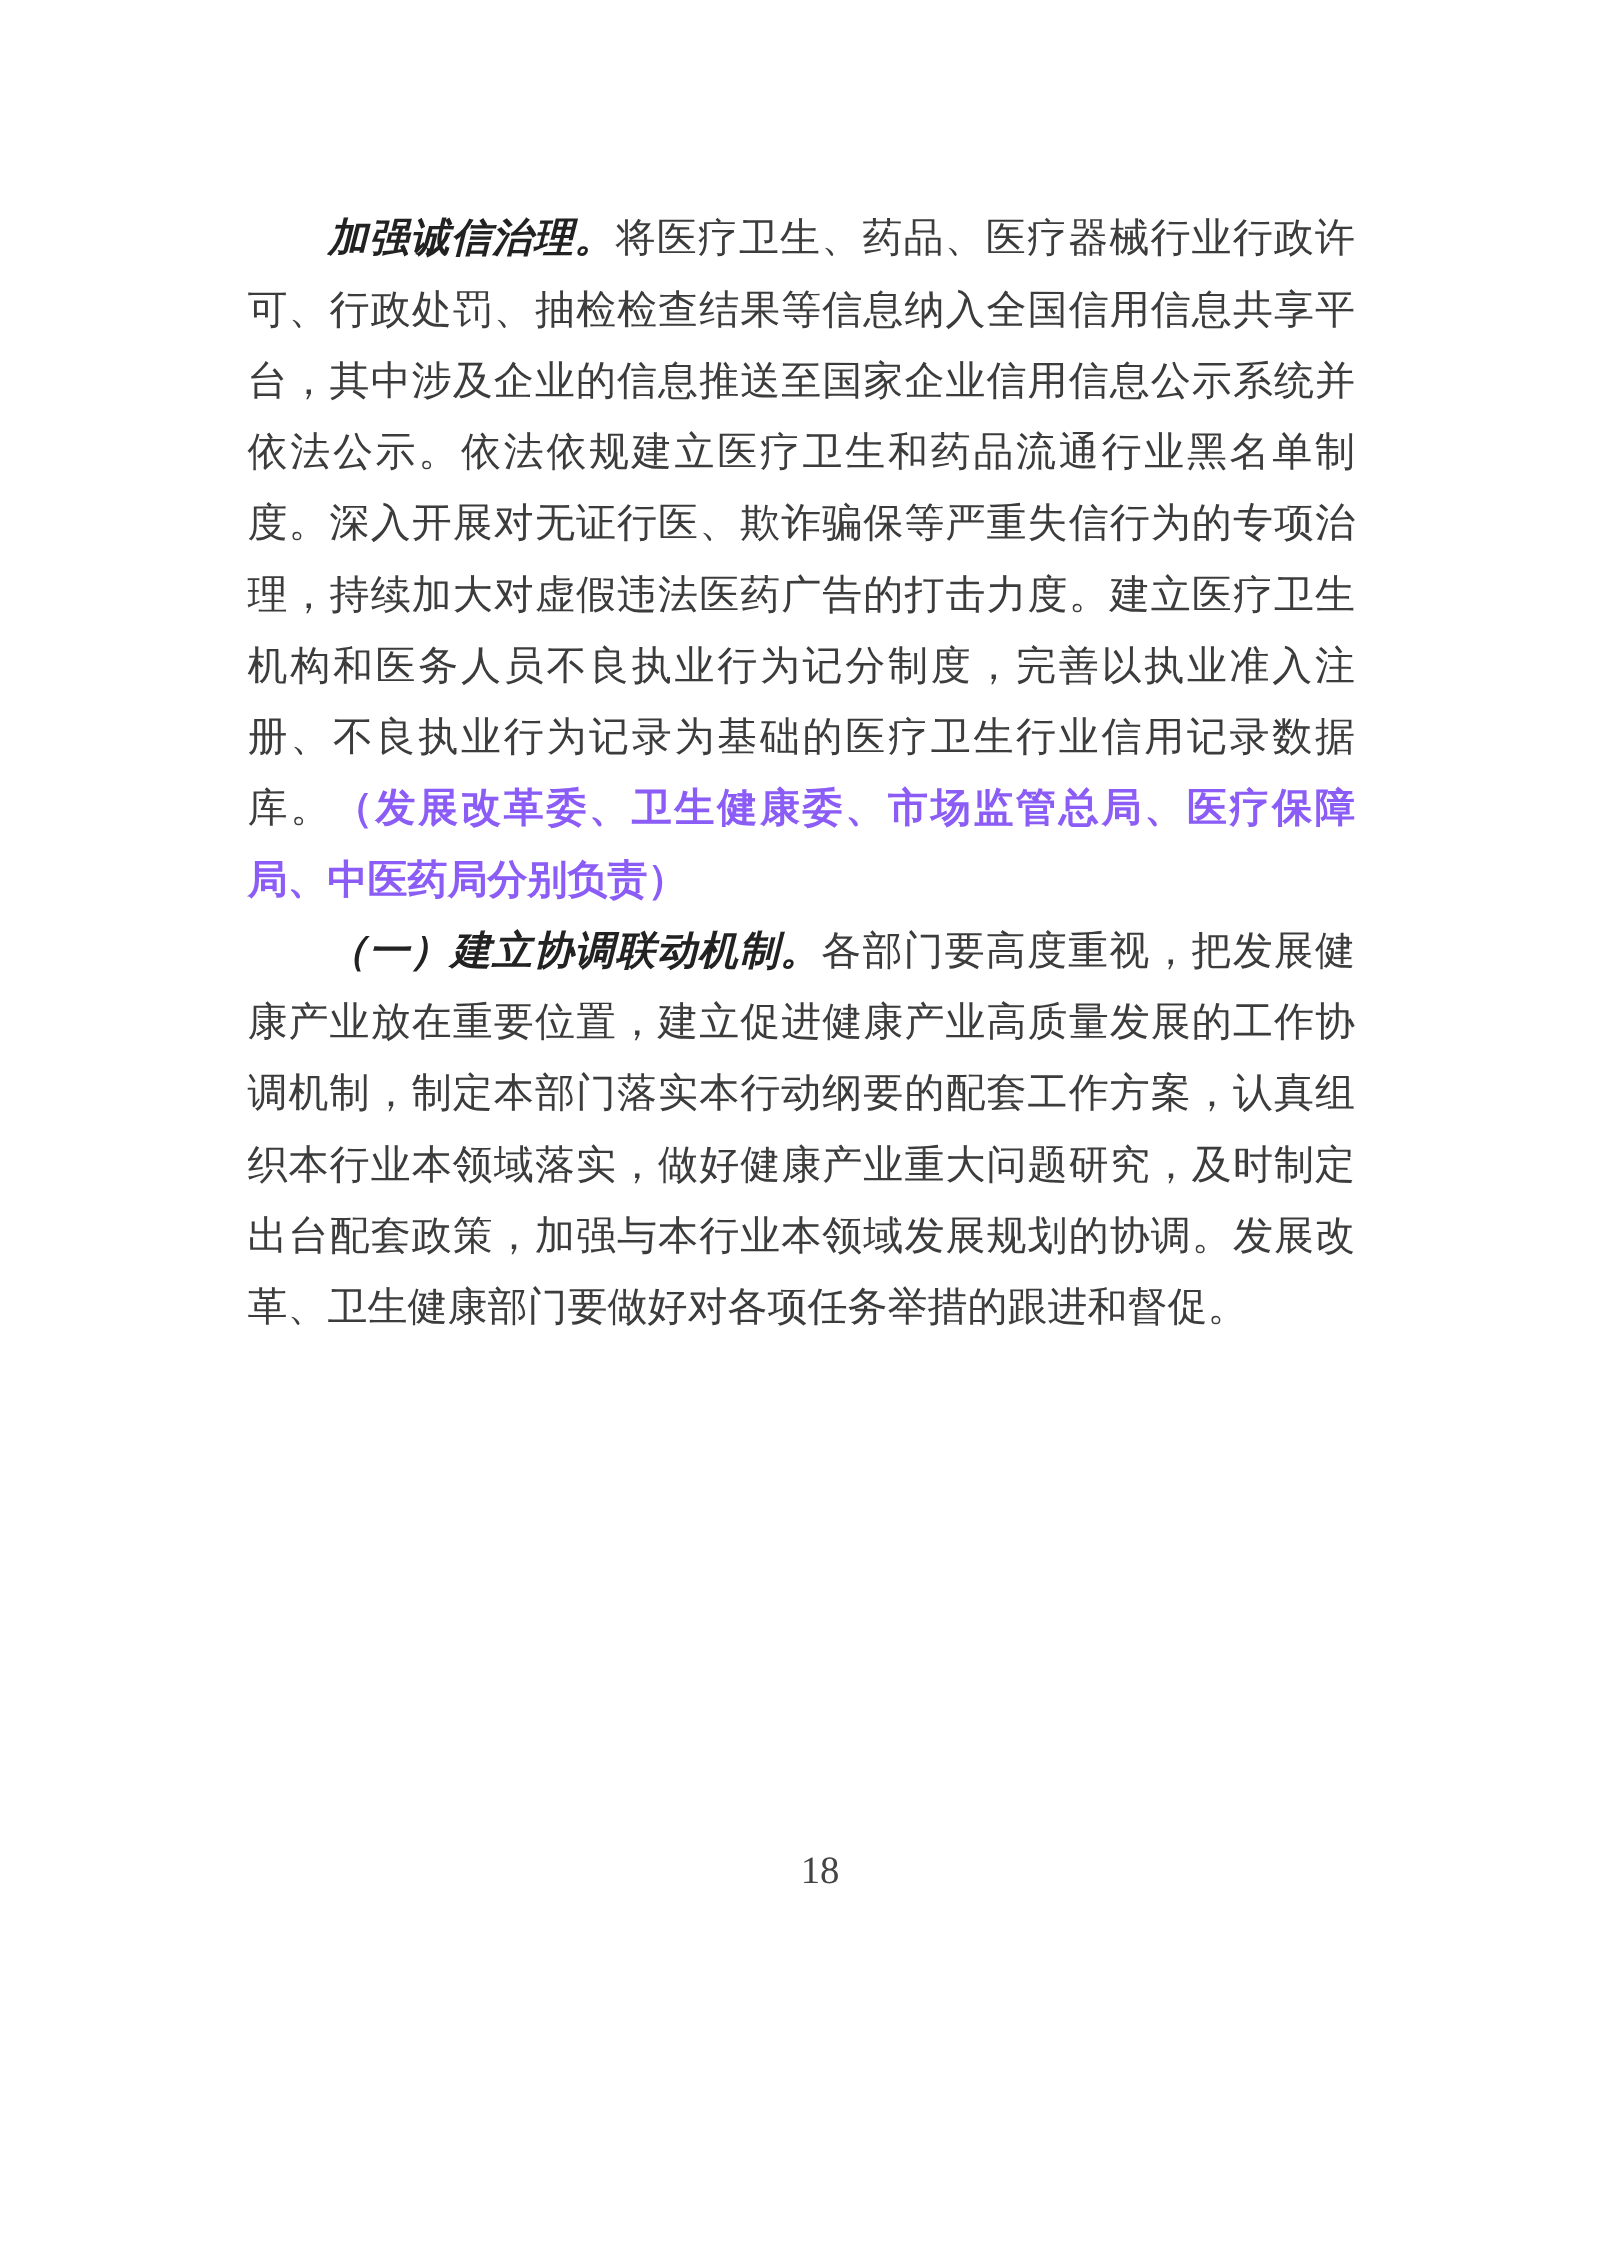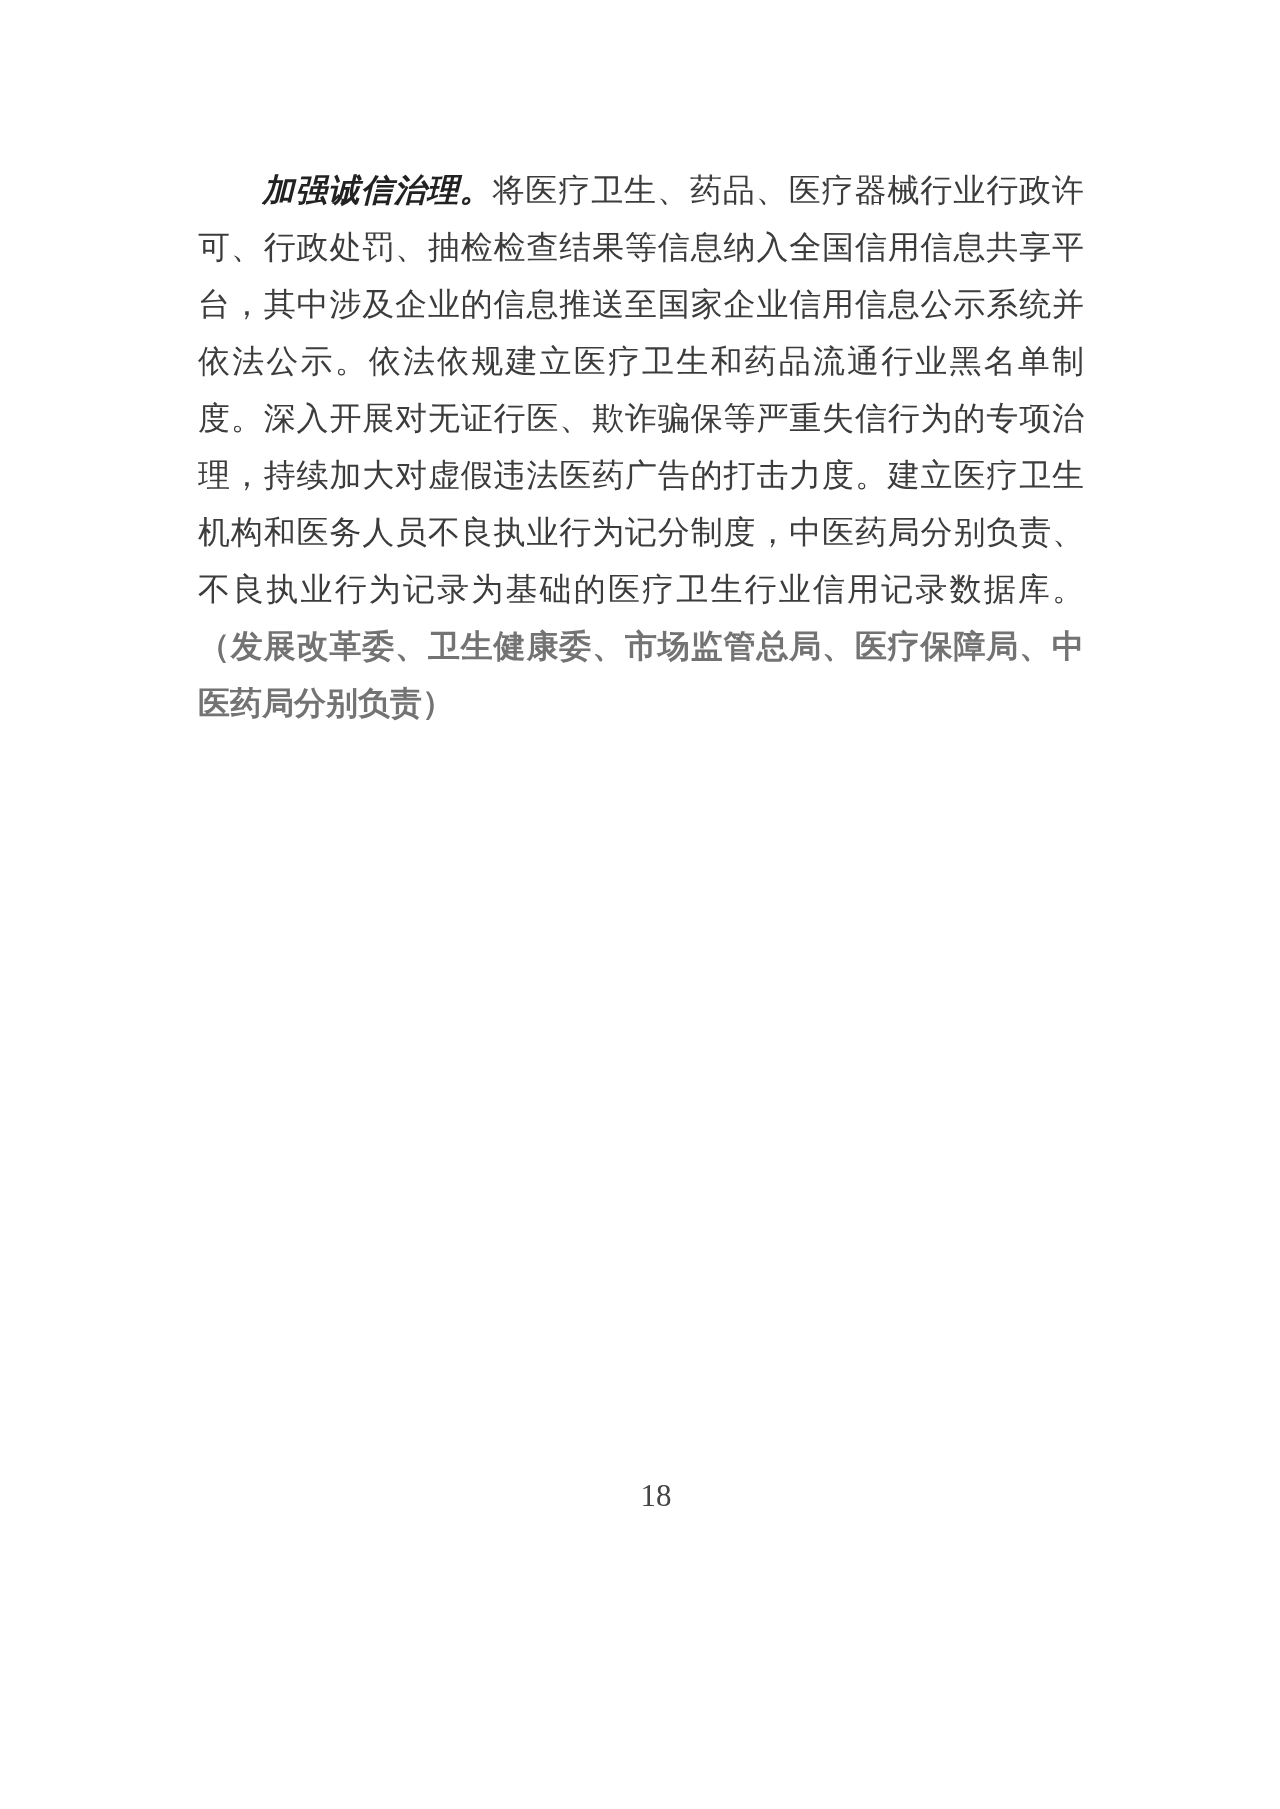--- a/index.html
+++ b/index.html
@@ -32,21 +32,21 @@
     text-indent: 64px;
   }
   .lead {
     font-weight: 700;
     color: #222222;
     font-style: italic;
   }
   .attribution {
     font-family: Liberation Sans, sans-serif;
     font-weight: 700;
-    color: #737373;
+    color: #8b5cf6;
   }
   .heading {
     font-family: "Liberation Sans", "DejaVu Sans", sans-serif;
     font-weight: 700;
     color: #222222;
   }
   .page-number {
     position: absolute;
     top: 1476px;
     left: 16px;
@@ -57,21 +57,22 @@
     color: #444444;
     font-family: "Liberation Serif", "DejaVu Serif", serif;
   }
 </style>
 </head>
 <body>
 
 <div class="page">
   <div class="content">
 
-    <p><span class="lead">加强诚信治理。</span><span>将医疗卫生、药品、医疗器械行业行政许可、行政处罚、抽检检查结果等信息纳入全国信用信息共享平台，其中涉及企业的信息推送至国家企业信用信息公示系统并依法公示。依法依规建立医疗卫生和药品流通行业黑名单制度。深入开展对无证行医、欺诈骗保等严重失信行为的专项治理，持续加大对虚假违法医药广告的打击力度。建立医疗卫生机构和医务人员不良执业行为记分制度，中医药局分别负责、不良执业行为记录为基础的医疗卫生行业信用记录数据库。</span><span class="attribution">（发展改革委、卫生健康委、市场监管总局、医疗保障局、中医药局分别负责）</span></p>
+    <p><span class="lead">加强诚信治理。</span><span>将医疗卫生、药品、医疗器械行业行政许可、行政处罚、抽检检查结果等信息纳入全国信用信息共享平台，其中涉及企业的信息推送至国家企业信用信息公示系统并依法公示。依法依规建立医疗卫生和药品流通行业黑名单制度。深入开展对无证行医、欺诈骗保等严重失信行为的专项治理，持续加大对虚假违法医药广告的打击力度。建立医疗卫生机构和医务人员不良执业行为记分制度，完善以执业准入注册、不良执业行为记录为基础的医疗卫生行业信用记录数据库。</span><span class="attribution">（发展改革委、卫生健康委、市场监管总局、医疗保障局、中医药局分别负责）</span></p>
 
 
+    <p><span class="lead">（一）建立协调联动机制。</span><span>各部门要高度重视，把发展健康产业放在重要位置，建立促进健康产业高质量发展的工作协调机制，制定本部门落实本行动纲要的配套工作方案，认真组织本行业本领域落实，做好健康产业重大问题研究，及时制定出台配套政策，加强与本行业本领域发展规划的协调。发展改革、卫生健康部门要做好对各项任务举措的跟进和督促。</span></p>
 
 
   </div>
 
   <div class="page-number">18</div>
 </div>
 
 </body></html>

